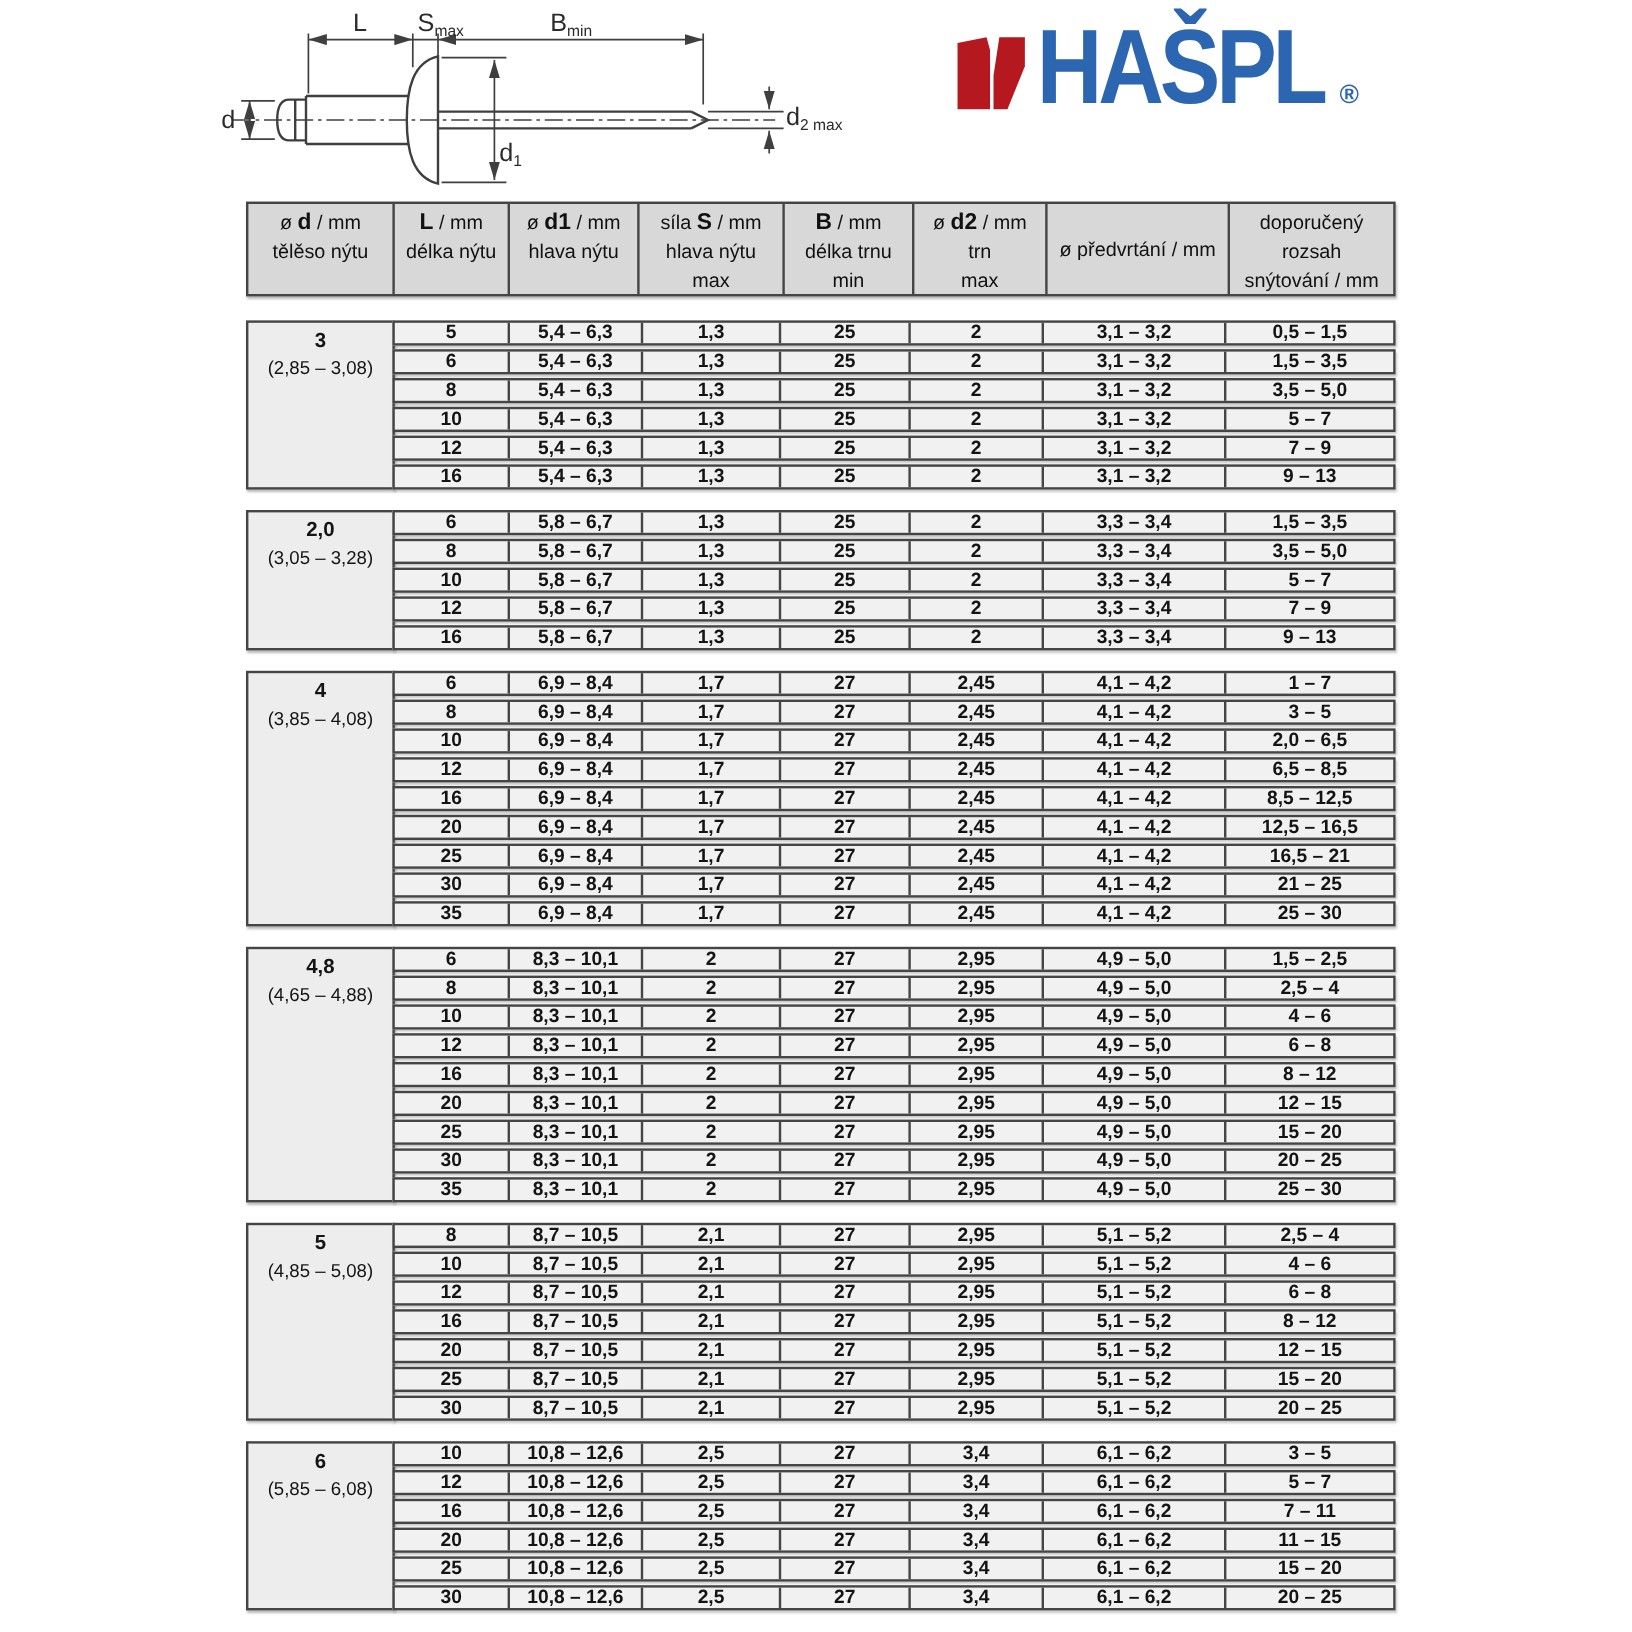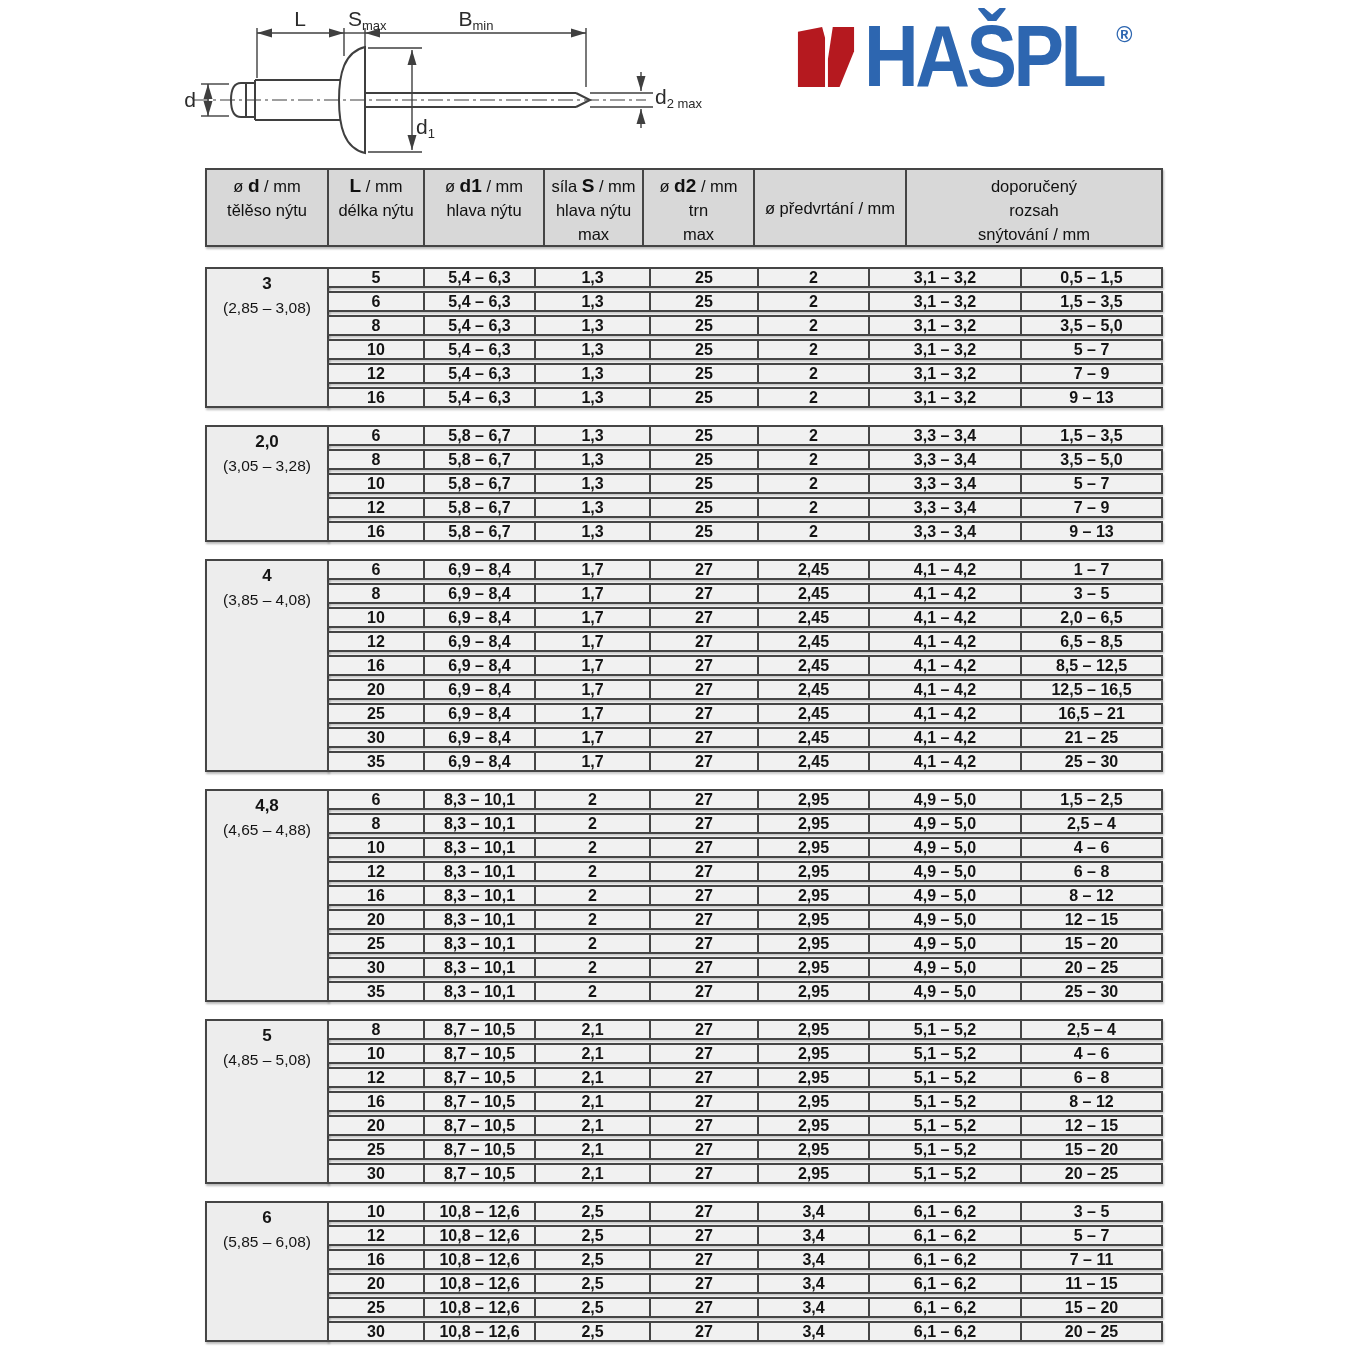--- a/index.html
+++ b/index.html
@@ -4,21 +4,21 @@
 <style>
   html,body{margin:0;padding:0;}
   .page{position:relative;width:1360px;height:1360px;background:#ffffff;
         font-family:"Liberation Sans",sans-serif;overflow:hidden;}
 
   
   .diagram{position:absolute;left:183px;top:0;width:520px;height:168px;}
 
   
   .logo{position:absolute;left:796px;top:20px;width:376px;}
-  .logo-top{display:flex;align-items:flex-start;}
+  .logo-top{display:flex;align-items:flex-end;}
   .logo-mark{width:60px;height:62px;margin-right:8px;margin-top:6px;flex:0 0 auto;}
   .brand{font-size:88px;font-weight:bold;color:#2d66b0;line-height:72px;
          letter-spacing:-4px;transform:scaleX(.86);transform-origin:left top;white-space:nowrap;}
   .reg{font-size:22px;font-weight:bold;color:#2d66b0;margin-left:-26px;margin-top:2px;}
   .tagline{font-size:42px;color:#c3181e;margin-top:14px;text-align:right;
            letter-spacing:-1px;white-space:nowrap;}
 
   
   .spec-table{position:absolute;left:205px;top:168px;width:958px;}
   .thead{display:flex;background:#d8d8d8;border:2px solid #454545;height:79px;
@@ -114,28 +114,33 @@
   <div class="spec-table">
     <div class="thead" id="thead">
         <div class="hcell" style="width: 122px;">
           <div class="hline"><span>ø </span><span class="b">d</span><span> / mm</span></div>
           <div class="hline">tělěso nýtu</div>
         </div>
         <div class="hcell" style="width: 96px;">
           <div class="hline"><span></span><span class="b">L</span><span> / mm</span></div>
           <div class="hline">délka nýtu</div>
         </div>
-        <div class="hcell" style="width: 120px;">
+        <div class="hcell" style="width: 108px;">
           <div class="hline"><span>ø </span><span class="b">d1</span><span> / mm</span></div>
           <div class="hline">hlava nýtu</div>
         </div>
-        <div class="hcell" style="width: 99px;">
+        <div class="hcell" style="width: 121px;">
           <div class="hline"><span>síla </span><span class="b">S</span><span> / mm</span></div>
           <div class="hline">hlava nýtu</div>
           <div class="hline">max</div>
+        </div>
+        <div class="hcell" style="width: 108px;">
+          <div class="hline"><span></span><span class="b">B</span><span> / mm</span></div>
+          <div class="hline">délka trnu</div>
+          <div class="hline">min</div>
         </div>
         <div class="hcell" style="width: 111px;">
           <div class="hline"><span>ø </span><span class="b">d2</span><span> / mm</span></div>
           <div class="hline">trn</div>
           <div class="hline">max</div>
         </div>
         <div class="hcell vcenter" style="width: 152px;">
           <div class="hline"><span>ø předvrtání / mm</span><span class="b"></span><span></span></div>
         </div>
         <div class="hcell">

